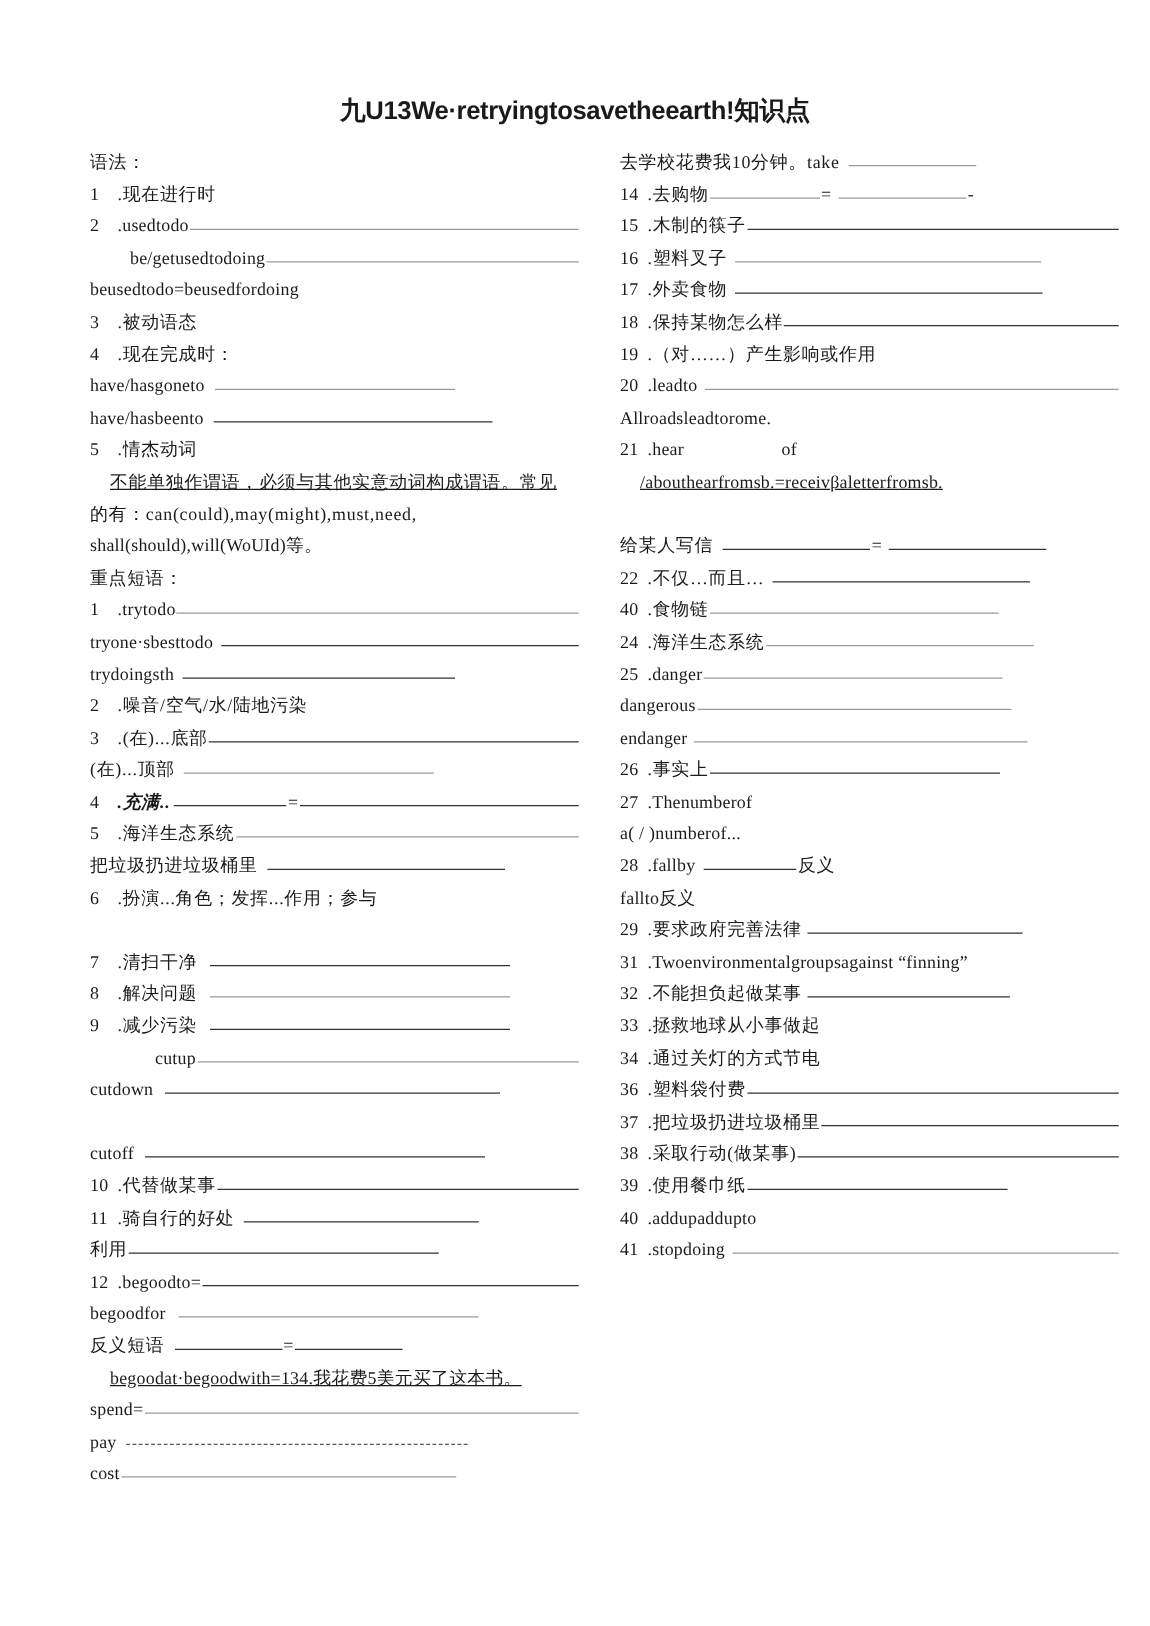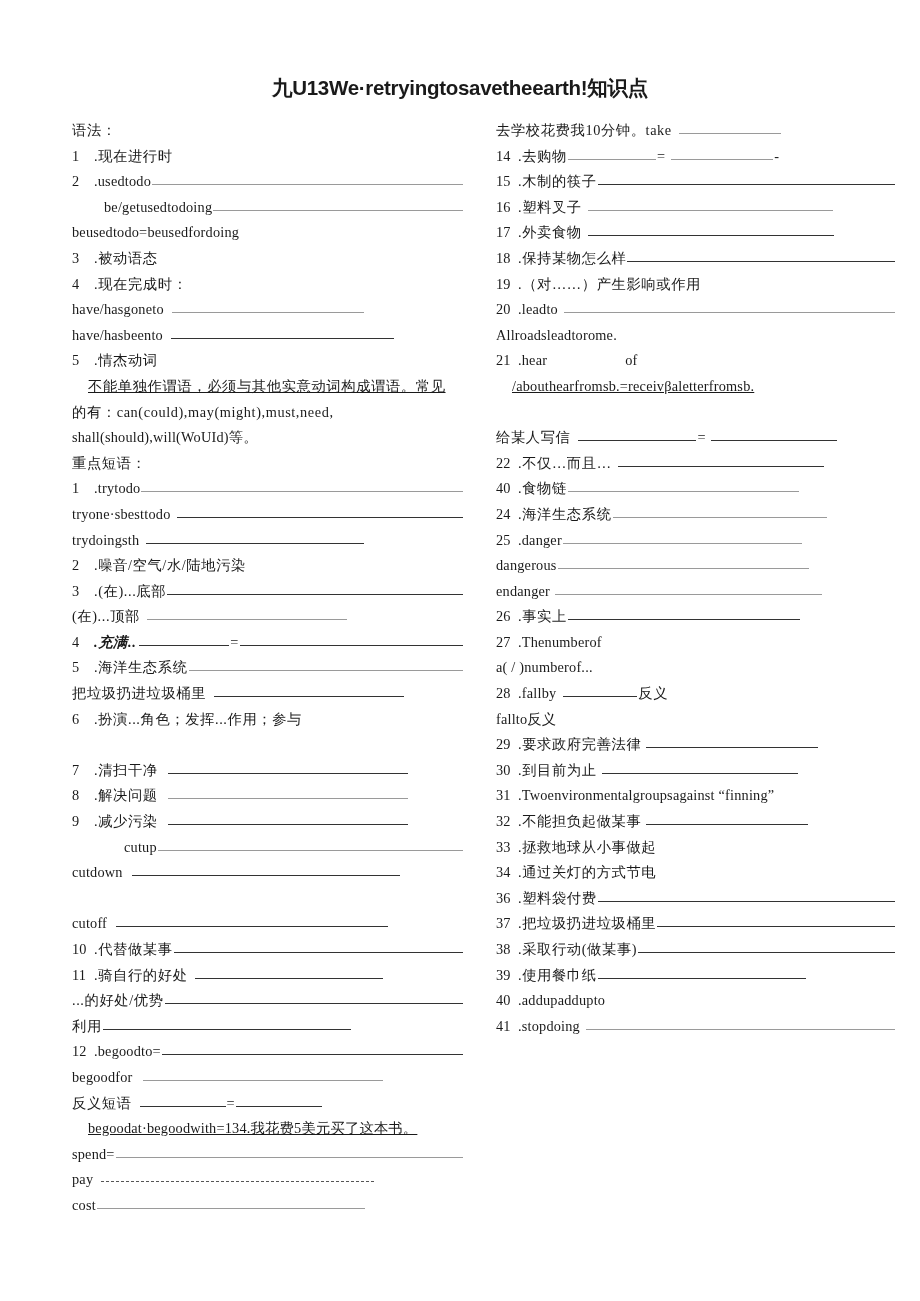--- a/index.html
+++ b/index.html
@@ -274,24 +274,20 @@
       <span class="cn">.代替做某事</span>
       <span class="rule dark grow"></span>
     </div>
 
     <div class="line">
       <span class="num en">11</span>
       <span class="cn">.骑自行的好处</span>
       <span class="rule dark" style="width:188px;margin-left:7px;"></span>
     </div>
 
-    <div class="line">
-      <span class="cn">...的好处/优势</span>
-      <span class="rule dark grow"></span>
-    </div>
 
     <div class="line">
       <span class="cn">利用</span>
       <span class="rule dark" style="width:248px;"></span>
     </div>
 
     <div class="line">
       <span class="num en">12</span>
       <span class="en">.begoodto=</span>
       <span class="rule dark grow"></span>
@@ -465,25 +461,20 @@
     <div class="line">
       <span class="en">fallto反义</span>
     </div>
 
     <div class="line">
       <span class="num en">29</span>
       <span class="cn">.要求政府完善法律</span>
       <span class="rule dark" style="width:172px;margin-left:5px;"></span>
     </div>
 
-    <div class="line">
-      <span class="num en">30</span>
-      <span class="cn">.到目前为止</span>
-      <span class="rule dark" style="width:196px;margin-left:5px;"></span>
-    </div>
 
     <div class="line">
       <span class="num en">31</span>
       <span class="en">.Twoenvironmentalgroupsagainst “finning”</span>
     </div>
 
     <div class="line">
       <span class="num en">32</span>
       <span class="cn">.不能担负起做某事</span>
       <span class="rule dark" style="width:162px;margin-left:5px;"></span>

